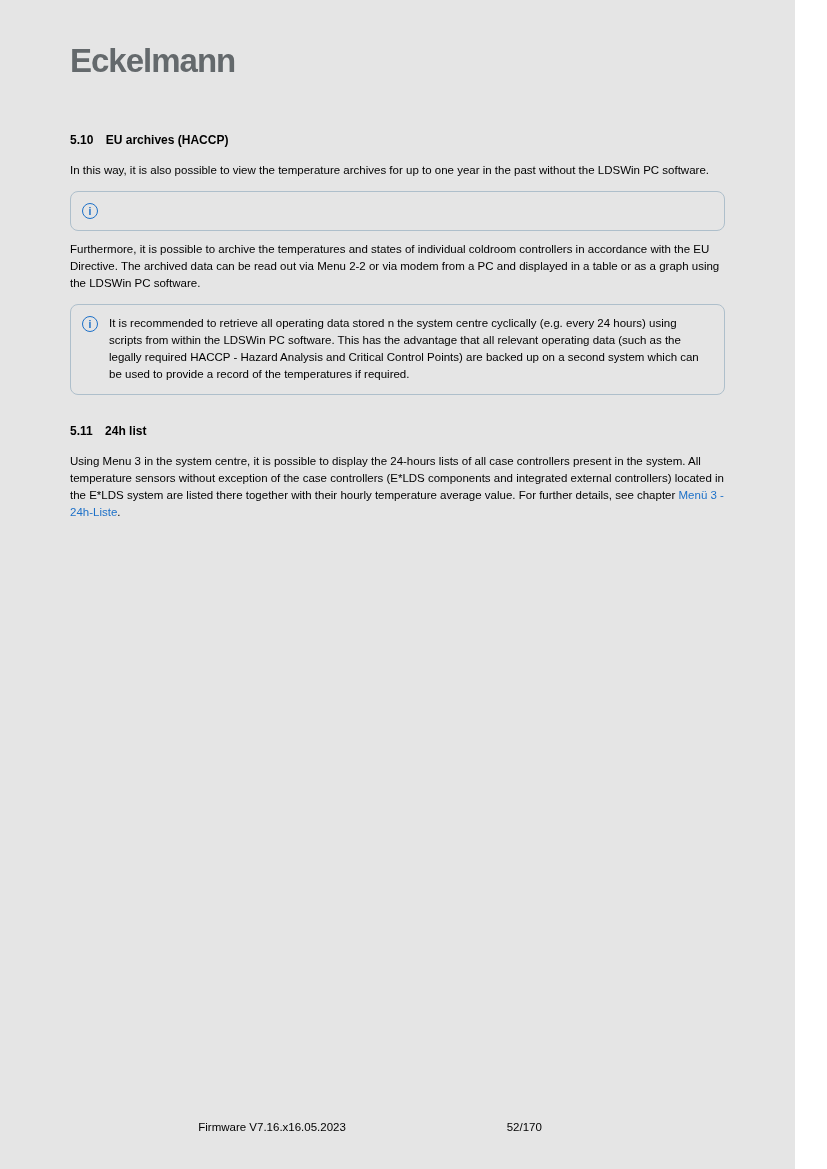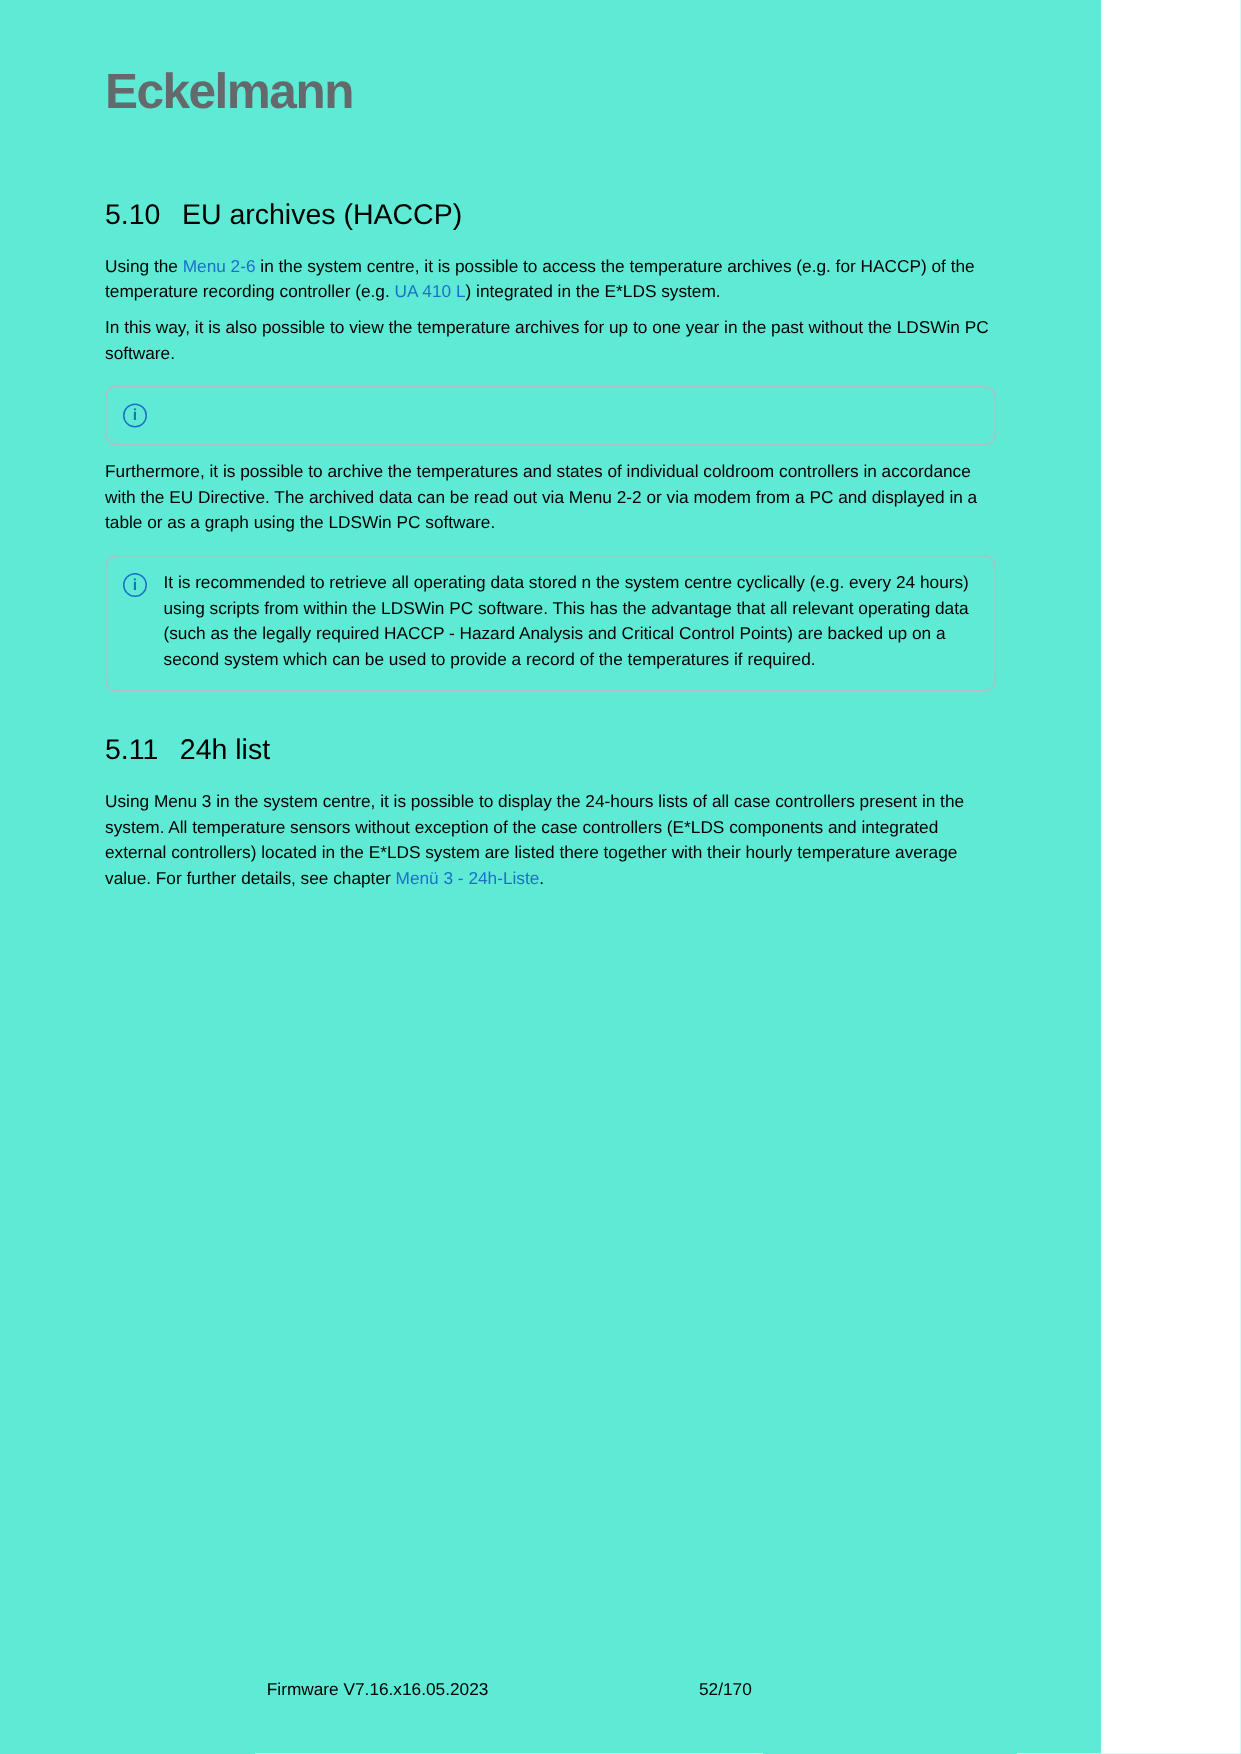--- a/index.html
+++ b/index.html
@@ -1,37 +1,37 @@
 <!DOCTYPE html>
 <html><head>
 <meta charset="utf-8">
 <style>
   html, body { margin: 0; padding: 0; background: #ffffff; }
   .page {
     position: relative;
-    width: 734px;
+    width: 795px;
     height: 1169px;
-    background: #5eead4;
+    background: #e5e5e5;
     box-sizing: border-box;
     padding: 44px 70px 0 70px;
     font-family: "Liberation Sans", sans-serif;
     color: #000000;
     overflow: hidden;
   }
   .logo {
     font-size: 33px;
     font-weight: bold;
     color: #64696c;
     letter-spacing: -1px;
     line-height: 1;
     margin: 0 0 57px 0;
   }
   .heading {
-    font-size: 19px;
-    font-weight: normal;
+    font-size: 12px;
+    font-weight: bold;
     color: #000000;
     margin: 0 0 15px 0;
     line-height: 1.1;
   }
   .heading .h-num { margin-right: 9px; }
   .heading.second { margin-top: 30px; margin-bottom: 15px; }
   .para {
     font-size: 11.5px;
     line-height: 17px;
     margin: 0 0 7px 0;
@@ -80,21 +80,20 @@
 
 <div class="page">
 
   <div class="logo">Eckelmann</div>
 
   <h2 class="heading">
     <span class="h-num">5.10</span>
     <span class="h-title">EU archives (HACCP)</span>
   </h2>
 
-  <p class="para"><span>Using the </span><a class="link">Menu 2-6</a><span> in the system centre, it is possible to access the temperature archives (e.g. for HACCP) of the temperature recording controller (e.g. </span><a class="link">UA 410 L</a><span>) integrated in the E*LDS system.</span></p>
 
   <p class="para">In this way, it is also possible to view the temperature archives for up to one year in the past without the LDSWin PC software.</p>
 
   <div class="note">
     <span class="note-icon">i</span>
   </div>
 
 
   <p class="para">Furthermore, it is possible to archive the temperatures and states of individual coldroom controllers in accordance with the EU Directive. The archived data can be read out via Menu 2-2 or via modem from a PC and displayed in a table or as a graph using the LDSWin PC software.</p>
 

